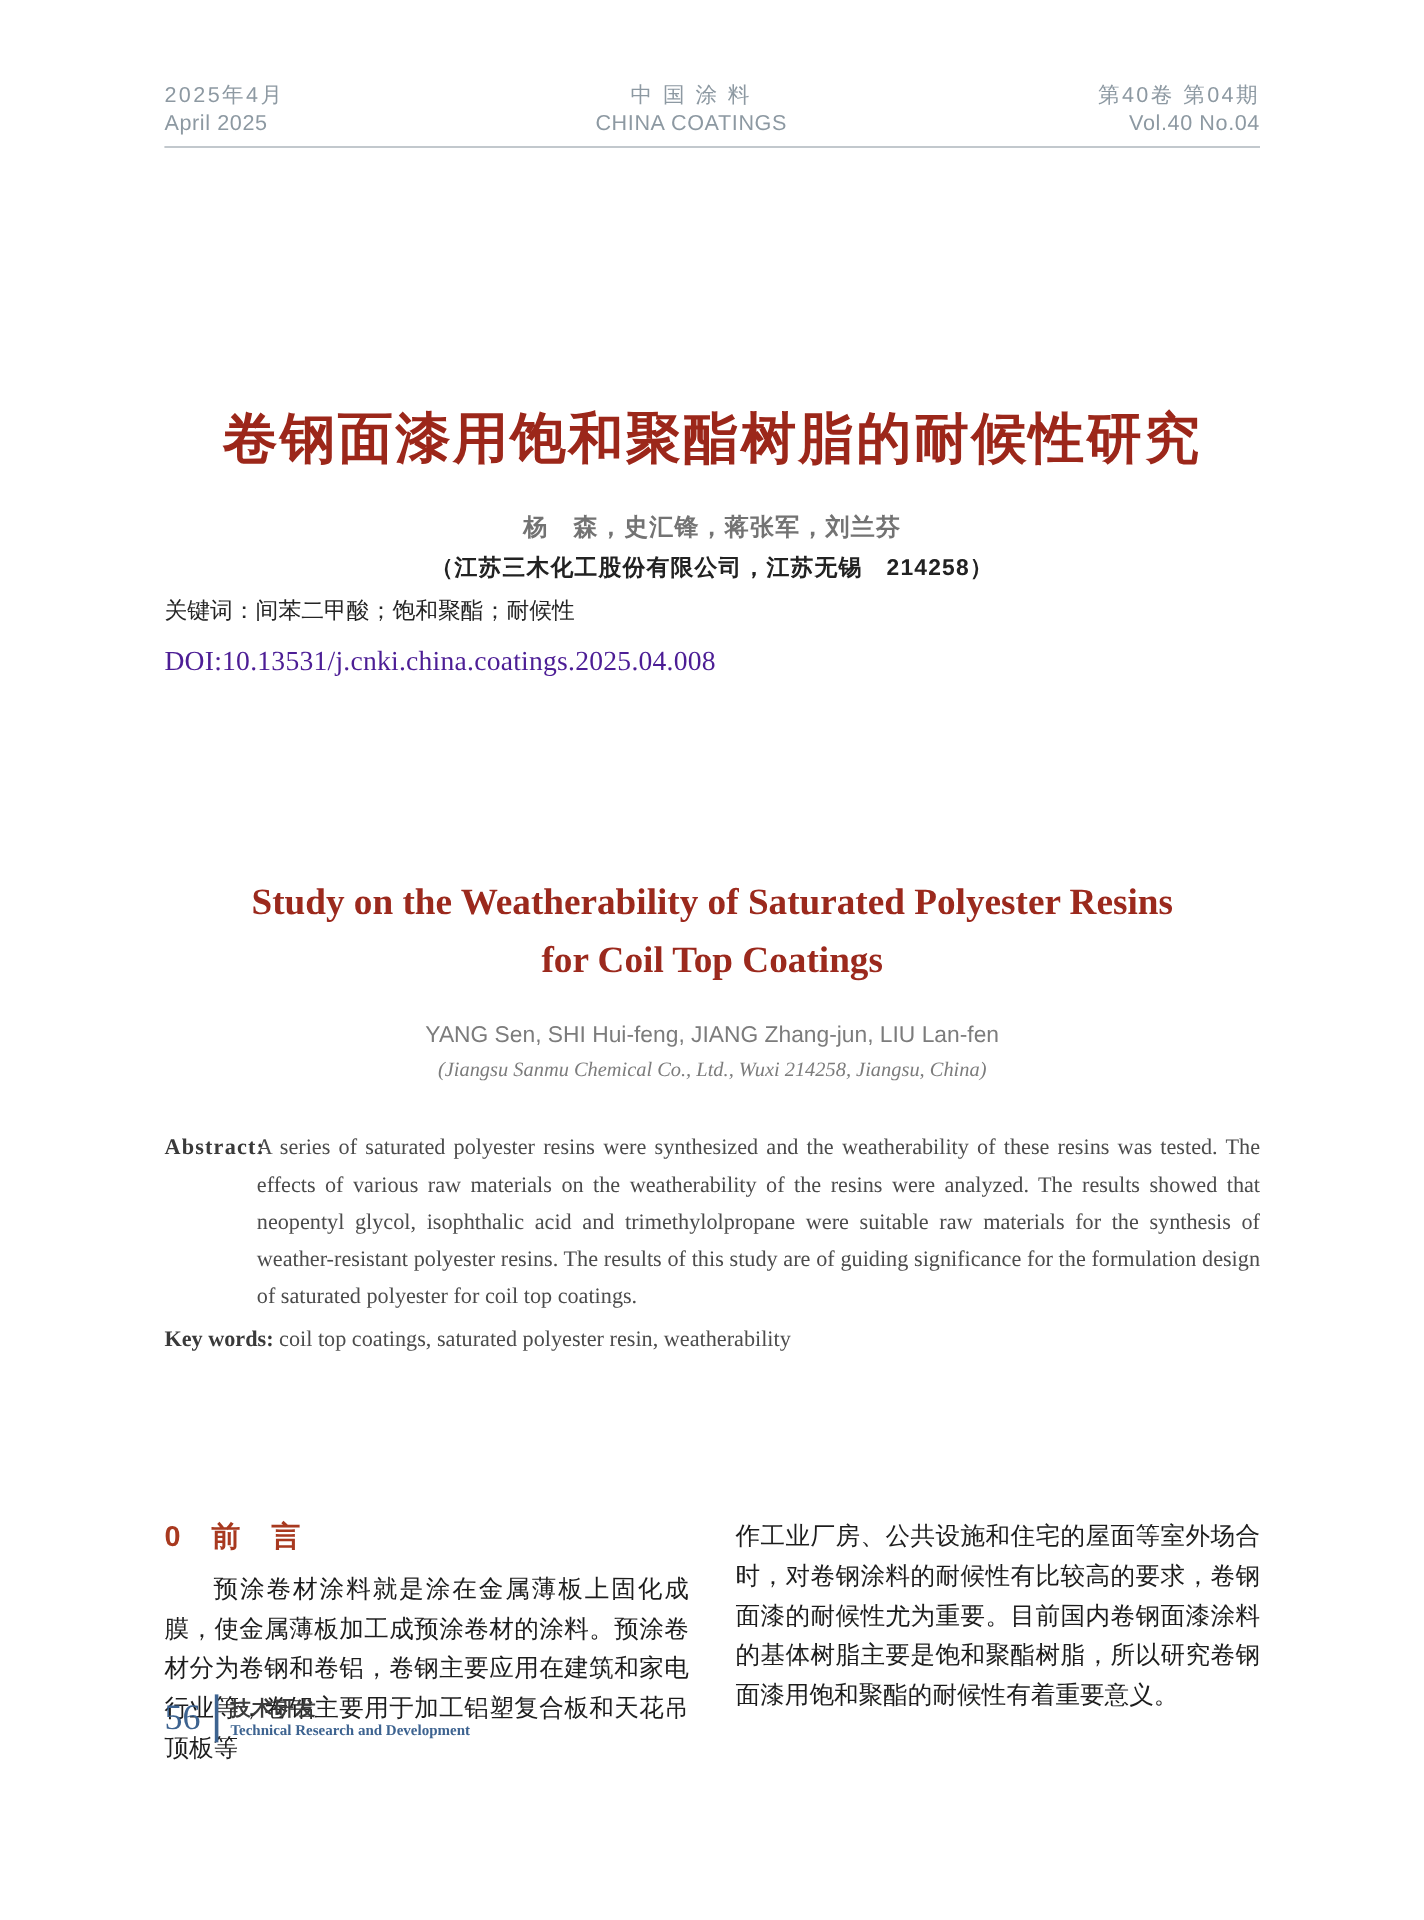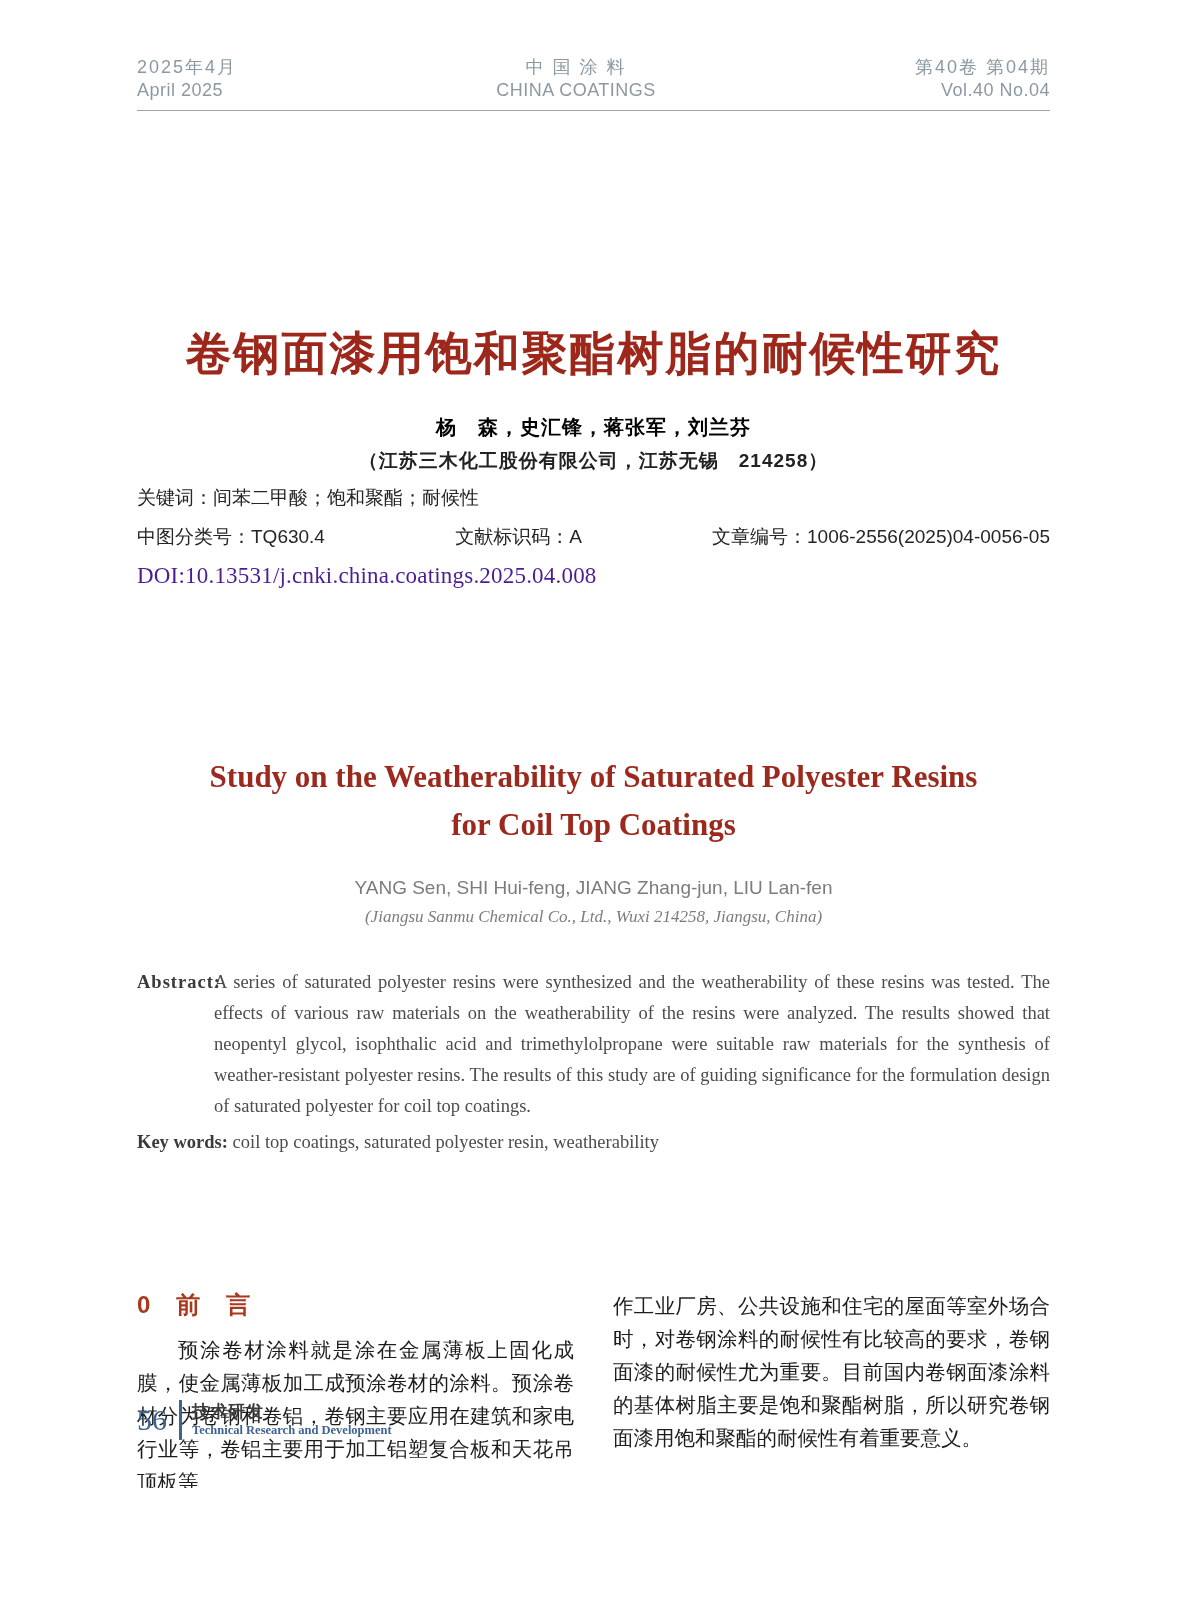--- a/index.html
+++ b/index.html
@@ -1,20 +1,20 @@
 <!DOCTYPE html>
 <html><head>
 <meta charset="utf-8">
 <style>
   * { margin:0; padding:0; box-sizing:border-box; }
   html,body { background:#ffffff; }
   .page {
     position:relative;
     width:1187px; height:1488px;
-    margin:0 auto;
+    margin:12px auto;
     background:#ffffff;
     font-family:"Liberation Sans", sans-serif;
     color:#1d1d1d;
     overflow:hidden;
   }
   .content { padding:0 137px; }
 
   
   .jheader { padding-top:56px; }
   .jheader-row {
@@ -37,21 +37,21 @@
     font-size:46px;
     font-weight:bold;
     letter-spacing:2px;
     line-height:1.15;
   }
   .authors-zh {
     margin-top:34px;
     text-align:center;
     font-size:20px;
     font-weight:bold;
-    color:#000000;
+    color:#737373;
     letter-spacing:1px;
   }
   .affil-zh {
     margin-top:7px;
     text-align:center;
     font-size:19px;
     font-weight:bold;
     color:#222;
     letter-spacing:1px;
   }
@@ -208,25 +208,20 @@
         </div>
       </div>
     </div>
 
     <h1 class="title-zh">卷钢面漆用饱和聚酯树脂的耐候性研究</h1>
     <div class="authors-zh">杨　森，史汇锋，蒋张军，刘兰芬</div>
     <div class="affil-zh">（江苏三木化工股份有限公司，江苏无锡　214258）</div>
 
     <div class="kw-zh">关键词：间苯二甲酸；饱和聚酯；耐候性</div>
 
-    <div class="clc-row">
-      <span>中图分类号：TQ630.4</span>
-      <span>文献标识码：A</span>
-      <span>文章编号：1006-2556(2025)04-0056-05</span>
-    </div>
     <div class="doi-line">DOI:10.13531/j.cnki.china.coatings.2025.04.008</div>
 
     <div class="title-en">
       <div>Study on the Weatherability of Saturated Polyester Resins</div>
       <div>for Coil Top Coatings</div>
     </div>
     <div class="authors-en">YANG Sen, SHI Hui-feng, JIANG Zhang-jun, LIU Lan-fen</div>
     <div class="affil-en">(Jiangsu Sanmu Chemical Co., Ltd., Wuxi 214258, Jiangsu, China)</div>
 
     <p class="abs-en">

